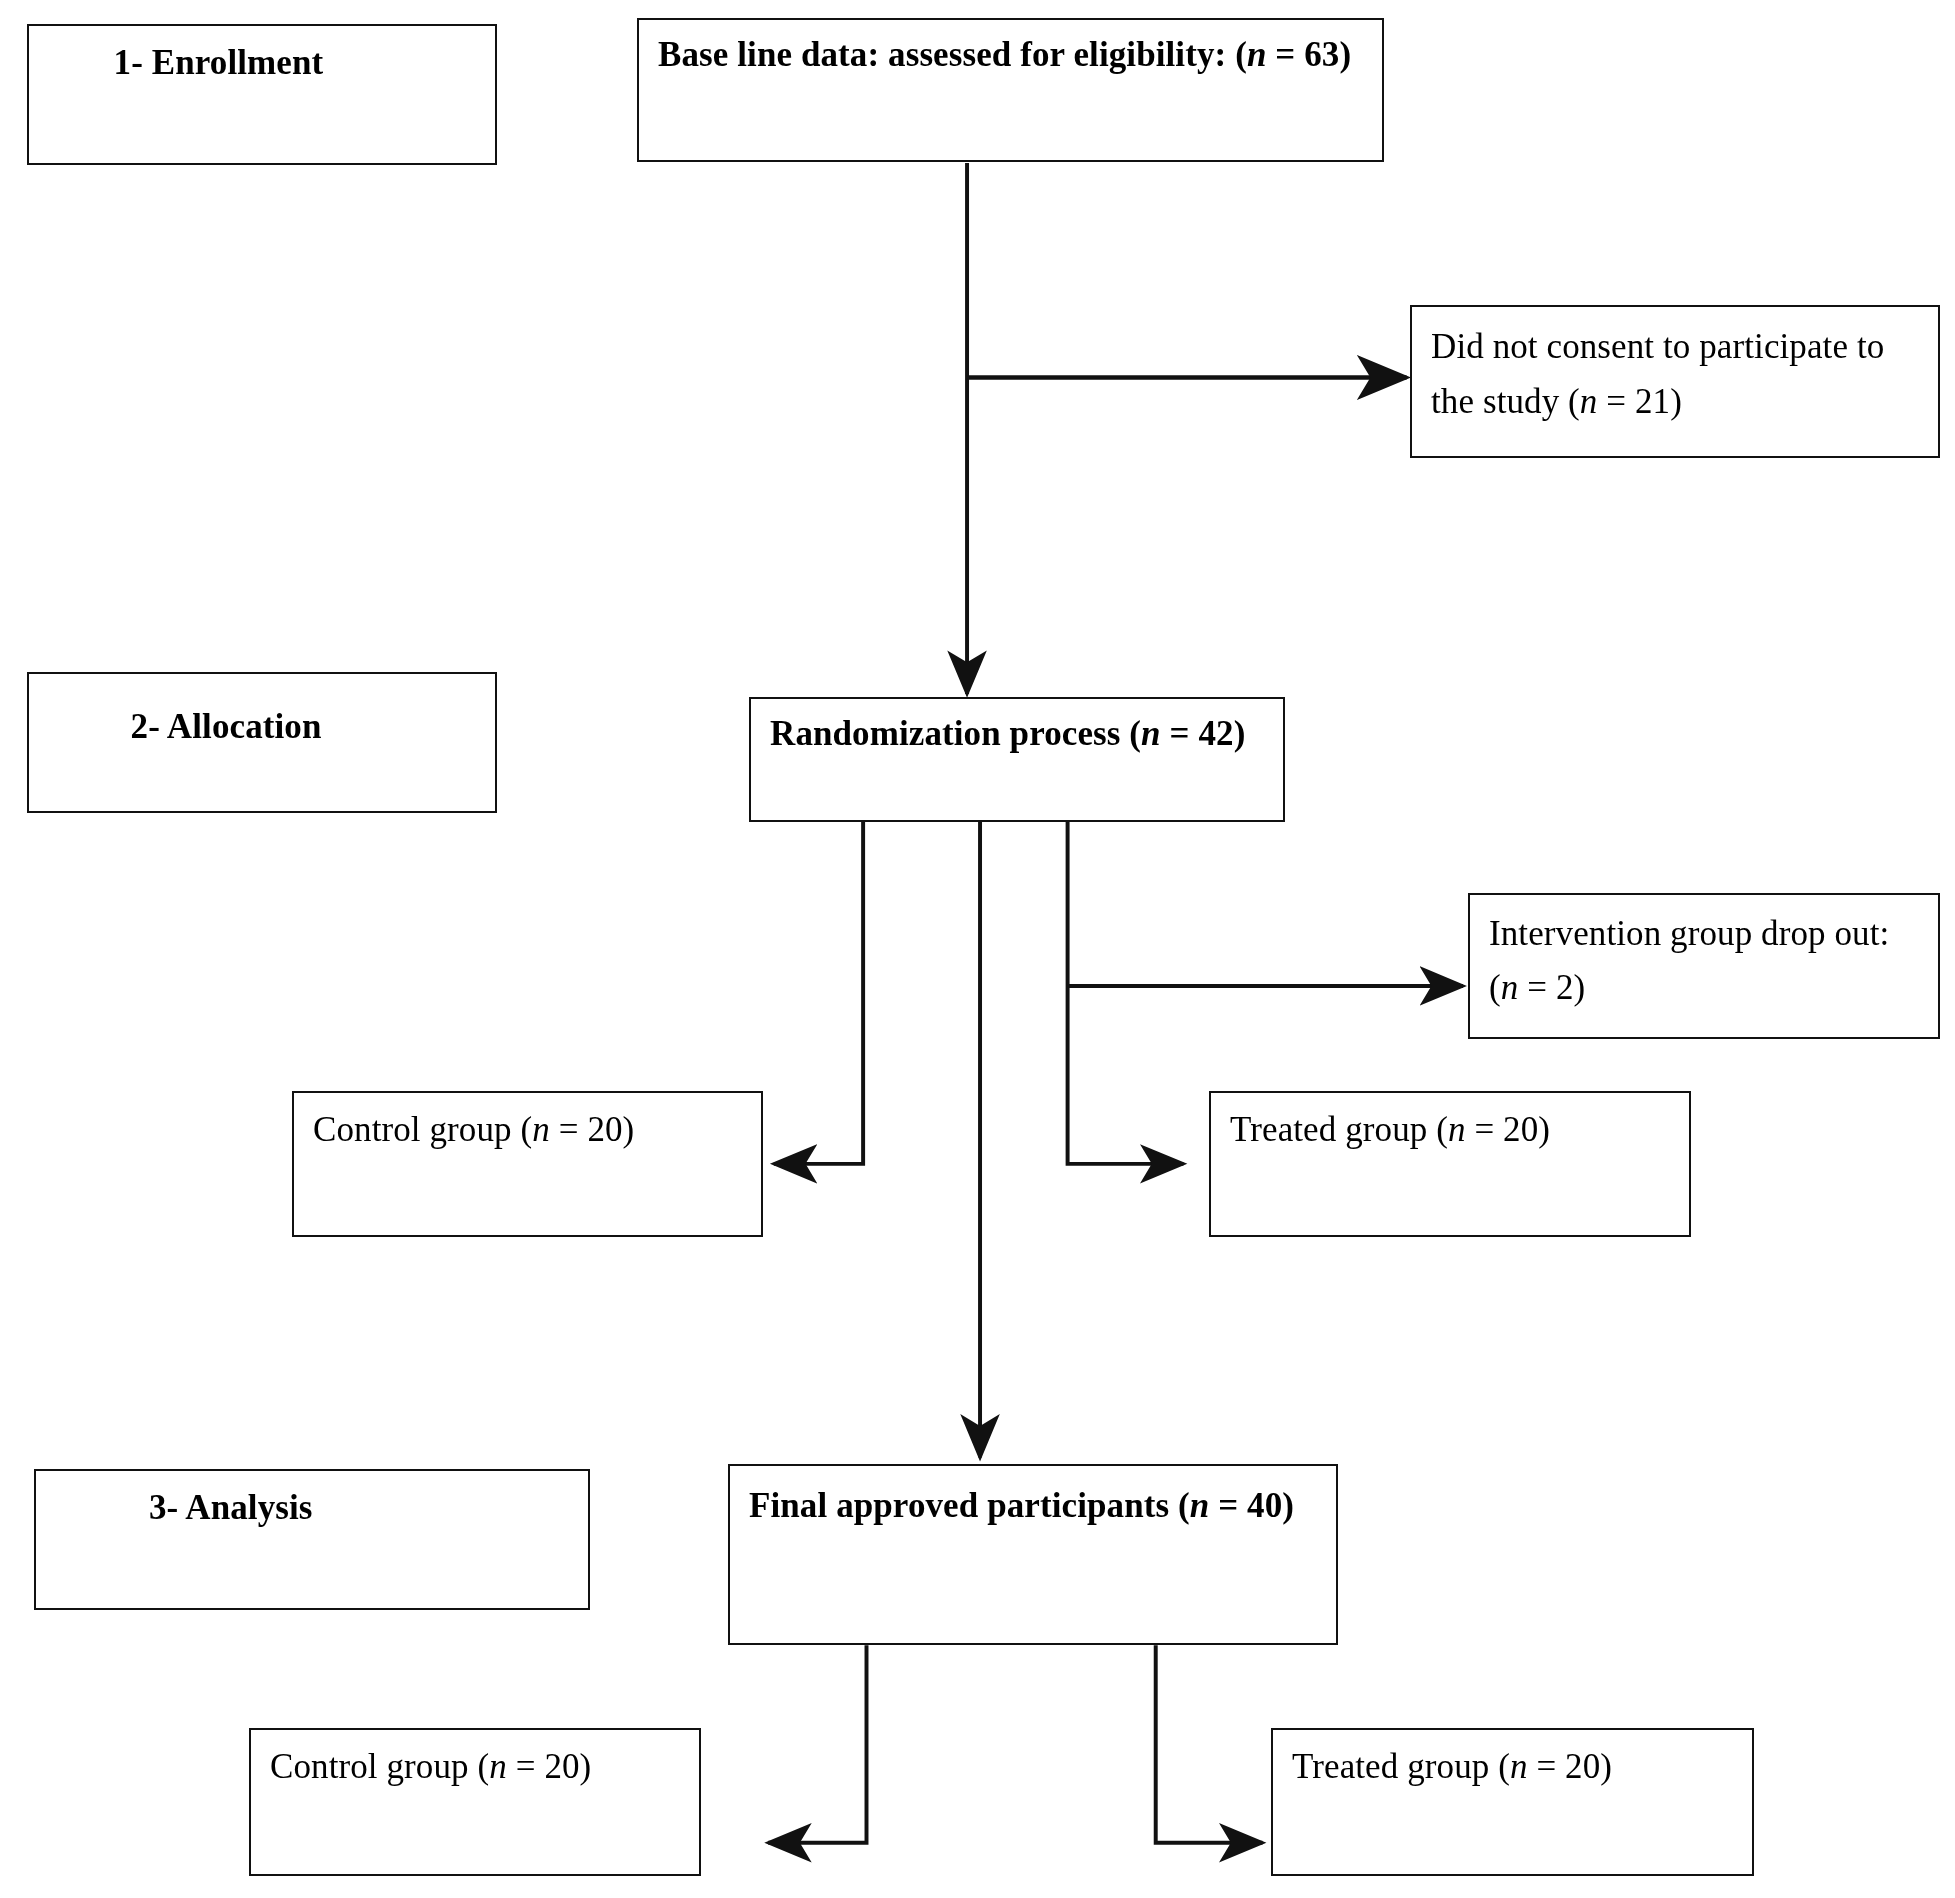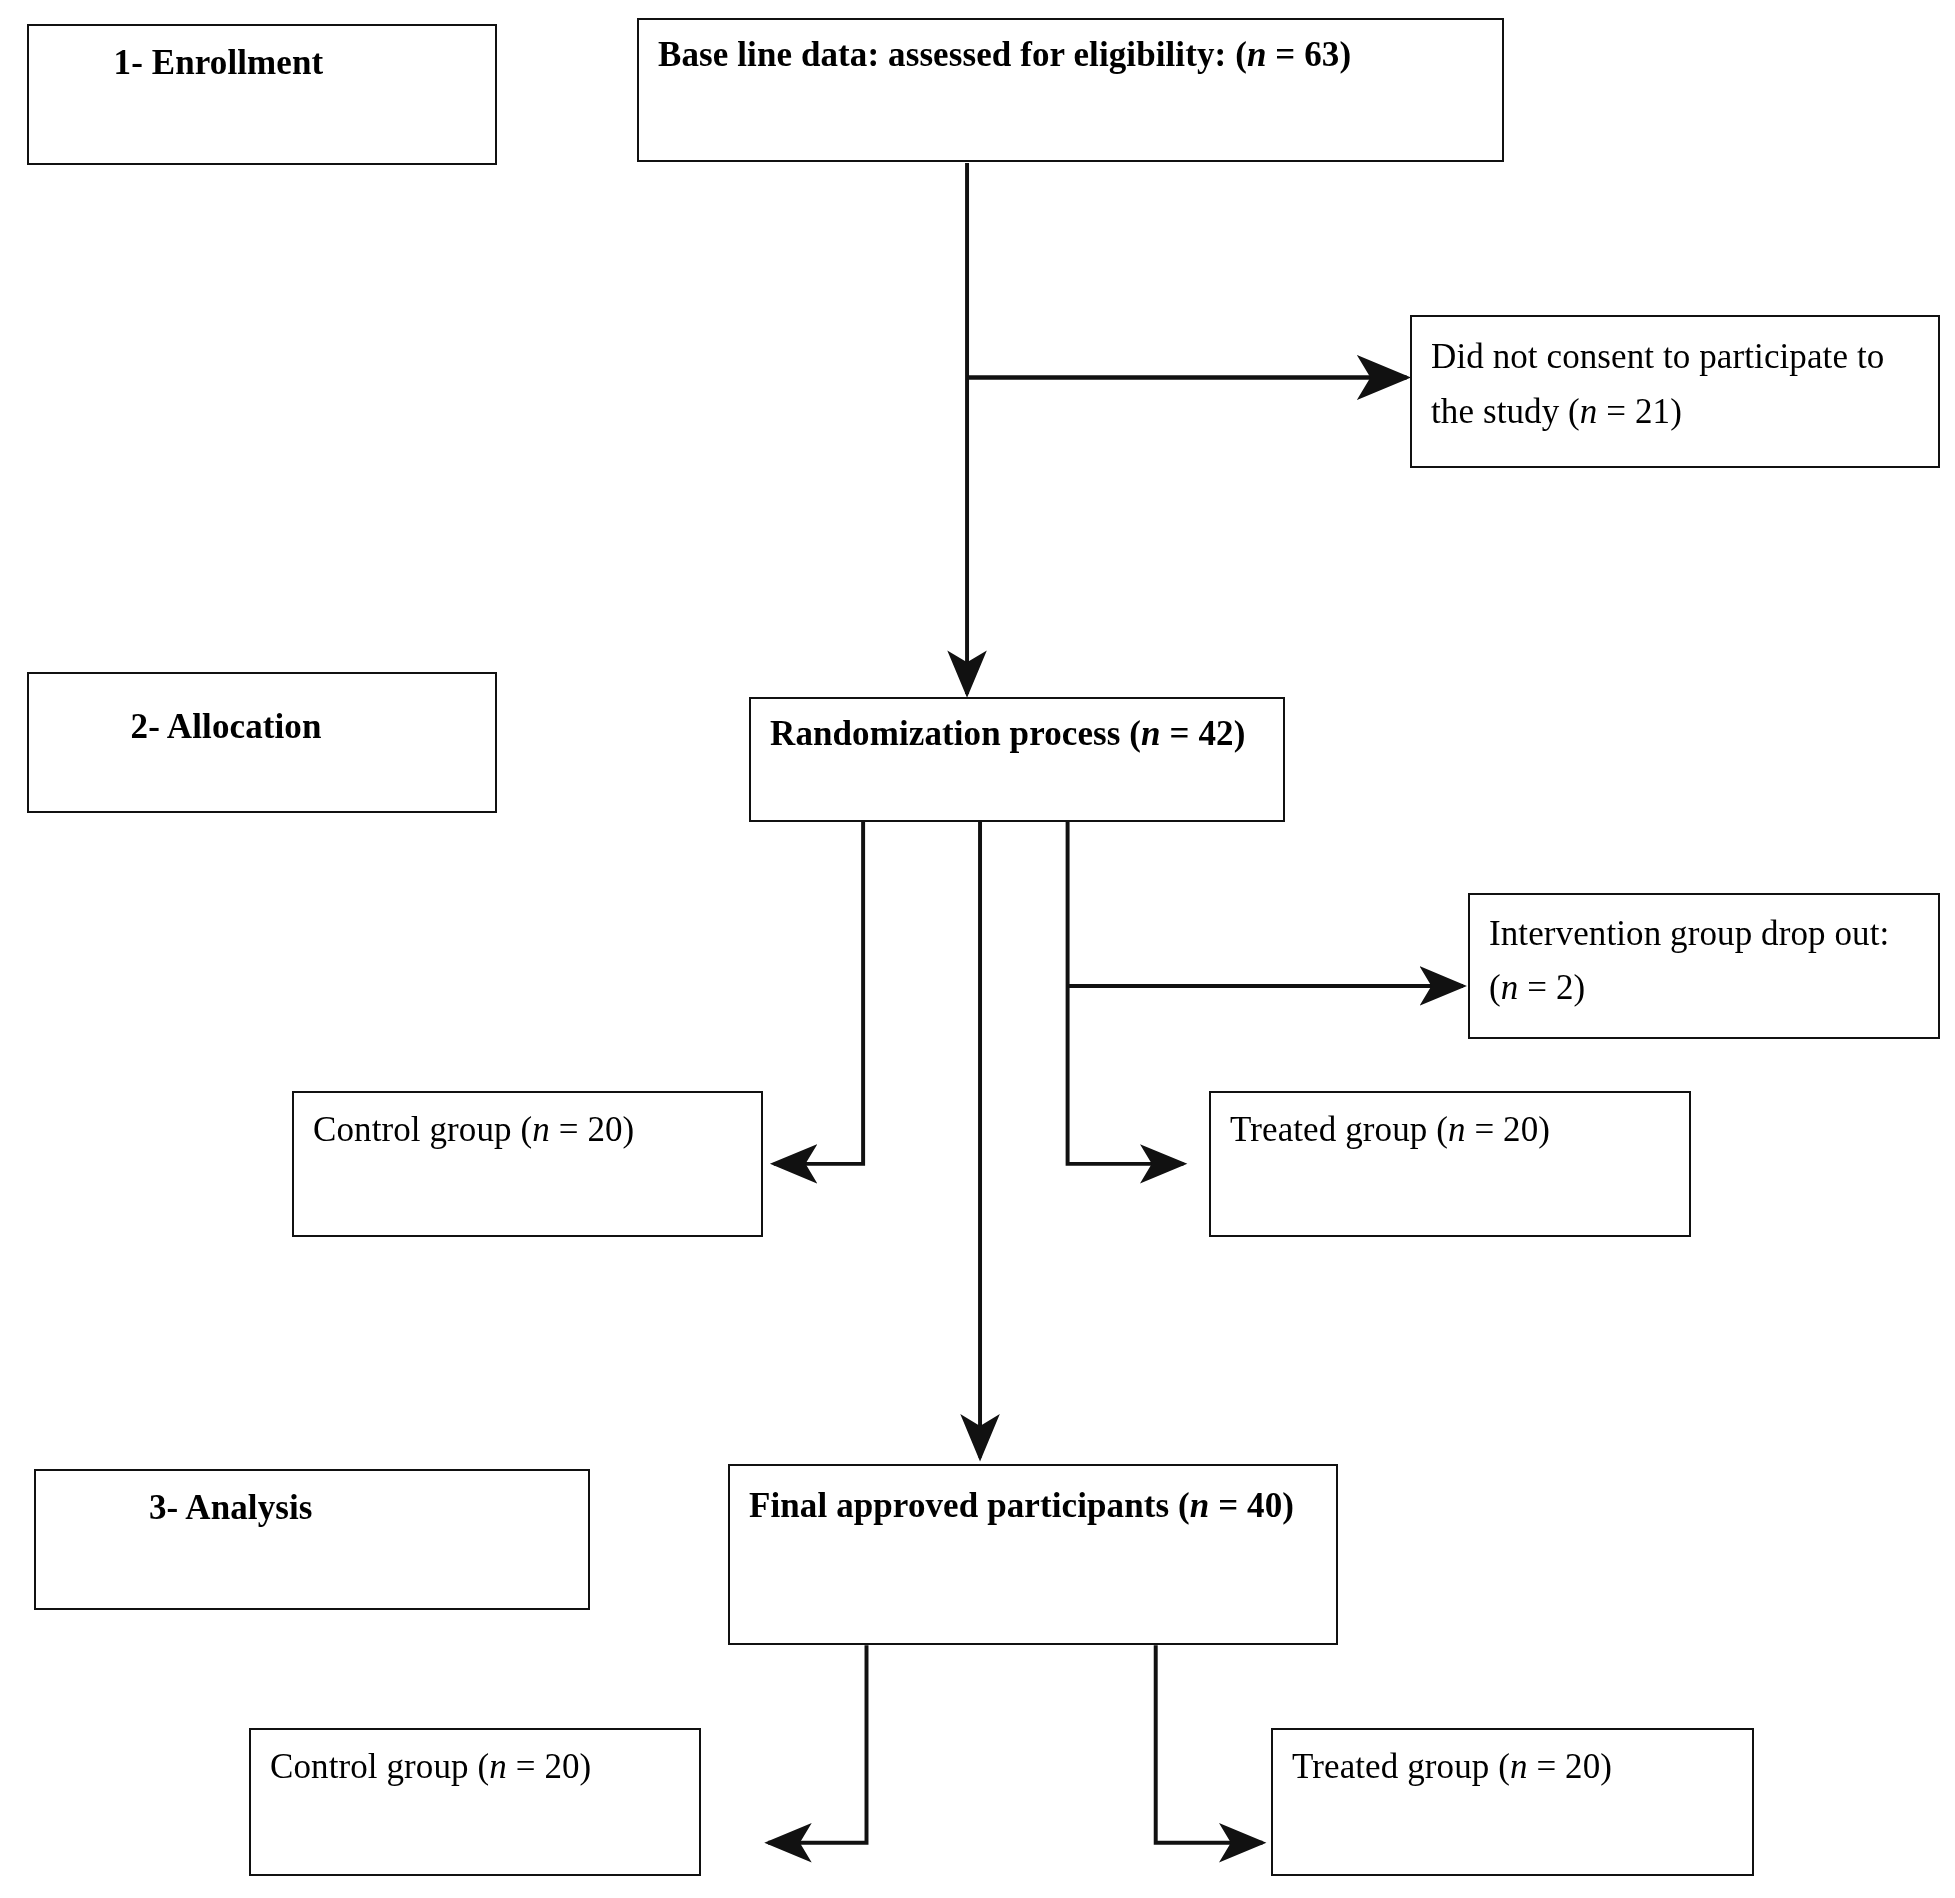--- a/index.html
+++ b/index.html
@@ -85,25 +85,25 @@
   </div>
 
   <div class="node stage s2" style="left:26.6px;top:672px;width:470px;height:141px;">
     <span class="txt" style="top:12.4px;margin-top:16px;">2-      Allocation</span>
   </div>
 
   <div class="node stage s3" style="left:34px;top:1469px;width:556px;height:141px;">
     <span class="txt" style="top:12.4px;">3-   Analysis</span>
   </div>
 
-  <div class="node body" style="left:637px;top:18px;width:867px;height:144px;padding-left:9px;">
+  <div class="node body" style="left:637px;top:18px;width:747px;height:144px;padding-left:9px;">
     <span class="txt" style="top:10.2px;"><span>Base line data: assessed for eligibility: (</span><span class="num">n</span><span> = 63)</span></span>
   </div>
 
-  <div class="node plain" style="left:1410px;top:315px;width:530px;height:153px;">
+  <div class="node plain" style="left:1410px;top:305px;width:530px;height:153px;">
     <span class="txt" style="top:14.7px;">Did not consent to participate to</span>
     <span class="txt" style="top:70px;"><span>the study (</span><span class="num">n</span><span> = 21)</span></span>
   </div>
 
   <div class="node body" style="left:749px;top:697px;width:536px;height:125px;">
     <span class="txt" style="top:10.2px;"><span>Randomization process (</span><span class="num">n</span><span> = 42)</span></span>
   </div>
 
   <div class="node plain" style="left:1468px;top:893px;width:472px;height:146px;">
     <span class="txt" style="top:13.6px;">Intervention group drop out:</span>

